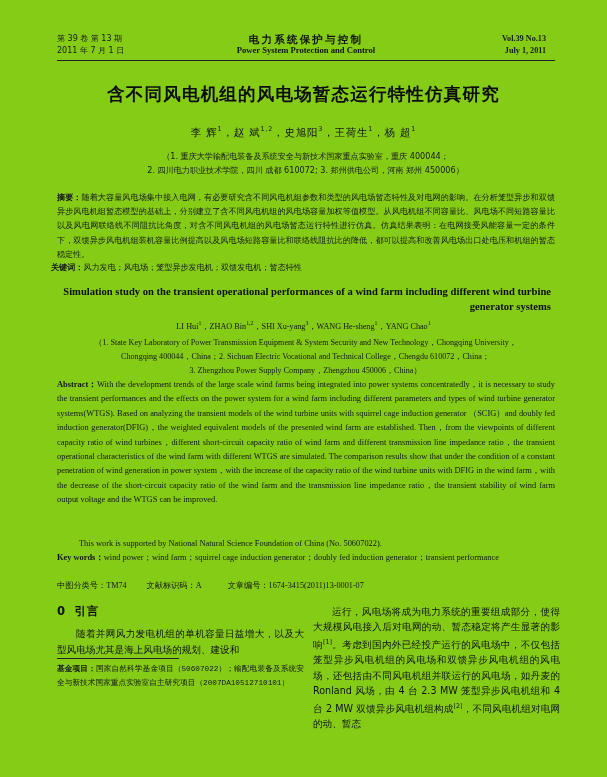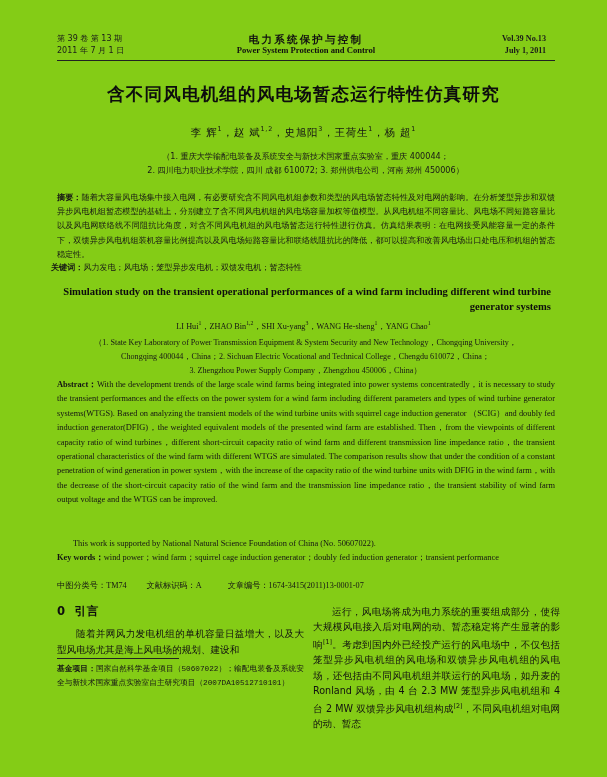--- a/index.html
+++ b/index.html
@@ -187,21 +187,21 @@
     right: 52px;
     font-family: "Liberation Serif", serif;
     font-size: 8.4px;
     line-height: 14.4px;
     text-align: justify;
     color: #141414;
   }
   .fund-en {
     position: absolute;
     top: 537px;
-    left: 57px;
+    left: 63px;
     right: 52px;
     font-family: "Liberation Serif", serif;
     font-size: 8.4px;
     line-height: 14.4px;
     text-indent: 16px;
     color: #141414;
   }
   .kw-en {
     position: absolute;
     top: 551px;

